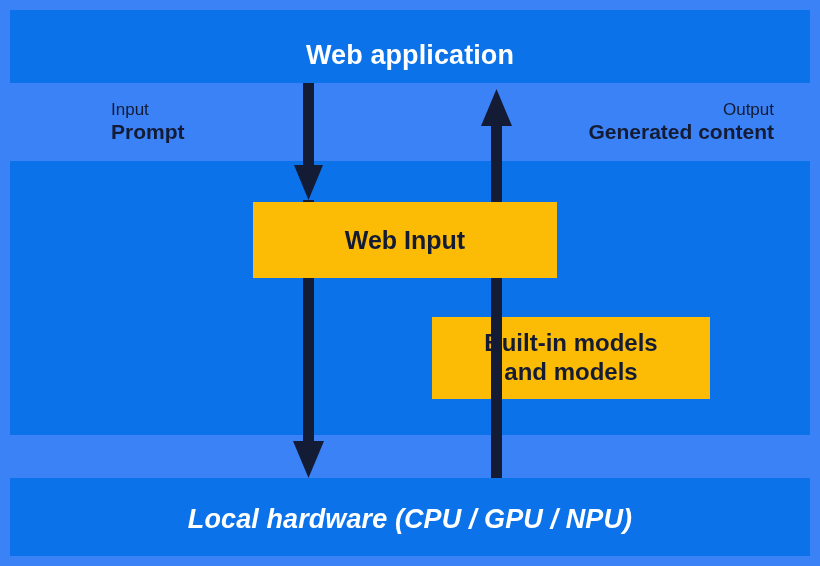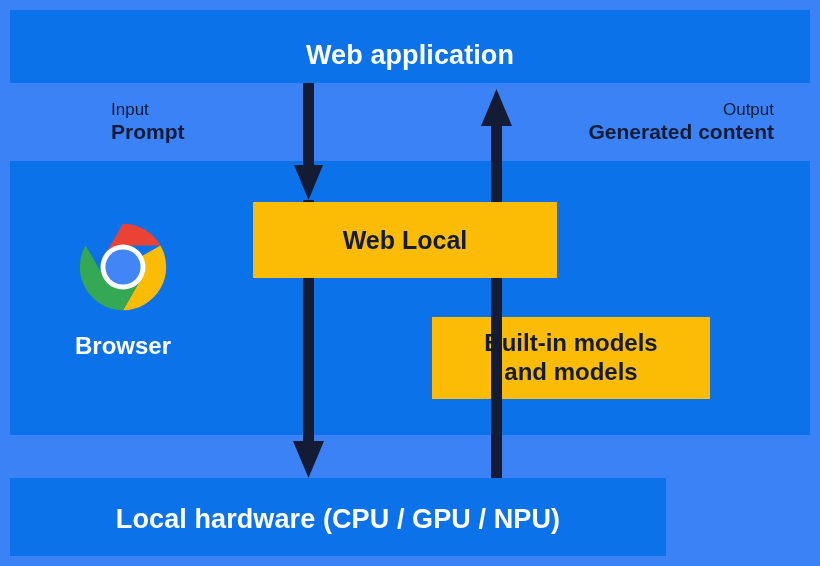--- a/index.html
+++ b/index.html
@@ -34,22 +34,23 @@
   }
   .band-middle {
     left: 10px;
     top: 161px;
     width: 800px;
     height: 274px;
   }
   .band-bottom {
     left: 10px;
     top: 478px;
-    width: 656px;
+    width: 800px;
     height: 78px;
+    font-style: italic;
   }
 
   .band-title {
     position: absolute;
     left: 0;
     right: 0;
     text-align: center;
     color: #ffffff;
     font-weight: 700;
     font-size: 27px;
@@ -157,35 +158,20 @@
   <div class="band band-top">
     <span class="band-title">Web application</span>
   </div>
 
   <div class="band band-middle"></div>
 
   <div class="band band-bottom">
     <span class="band-title">Local hardware (CPU / GPU / NPU)</span>
   </div>
 
-  <div id="browser-group">
-    <svg id="chrome-logo" viewBox="0 0 100 100" aria-label="Chrome">
-
-      <path d="M50 2 A48 48 0 0 1 91.57 26 L50 26 A24 24 0 0 0 29.22 38 Z" fill="#ea4335"></path>
-
-      <path d="M91.57 26 A48 48 0 0 1 50 98 L70.78 62 A24 24 0 0 0 70.78 38 Z" fill="#fbbc05"></path>
-
-      <path d="M50 98 A48 48 0 0 1 8.43 26 L29.22 62 A24 24 0 0 0 70.78 62 Z" fill="#34a853"></path>
-
-      <circle cx="50" cy="50" r="25" fill="#ffffff"></circle>
-
-      <circle cx="50" cy="50" r="19.5" fill="#4285f4"></circle>
-    </svg>
-    <span id="browser-caption">Browser</span>
-  </div>
 
   <div class="ybox" id="box-builtin">
     <span>
       <span class="line">Built-in models</span>
       <span class="line">and models</span>
     </span>
   </div>
 
   <svg id="arrow-layer" viewBox="0 0 820 566">
     <g fill="#141b34" stroke="none">
@@ -201,21 +187,21 @@
       </g>
 
       <g>
         <rect x="491" y="124" width="11" height="354"></rect>
         <polygon points="481,126 512,126 496.5,89"></polygon>
       </g>
     </g>
   </svg>
 
   <div class="ybox" id="box-web-apis">
-    <span>Web Local</span>
+    <span>Web Input</span>
   </div>
 
   <svg style="position:absolute;left:0;top:0;width:820px;height:566px;pointer-events:none;z-index:4;" viewBox="0 0 820 566">
     <rect x="491" y="317" width="11" height="82" fill="#141b34"></rect>
   </svg>
 
   <div class="flow-label flow-output">
     <span class="kicker">Output</span>
     <span class="value">Generated content</span>
   </div>

